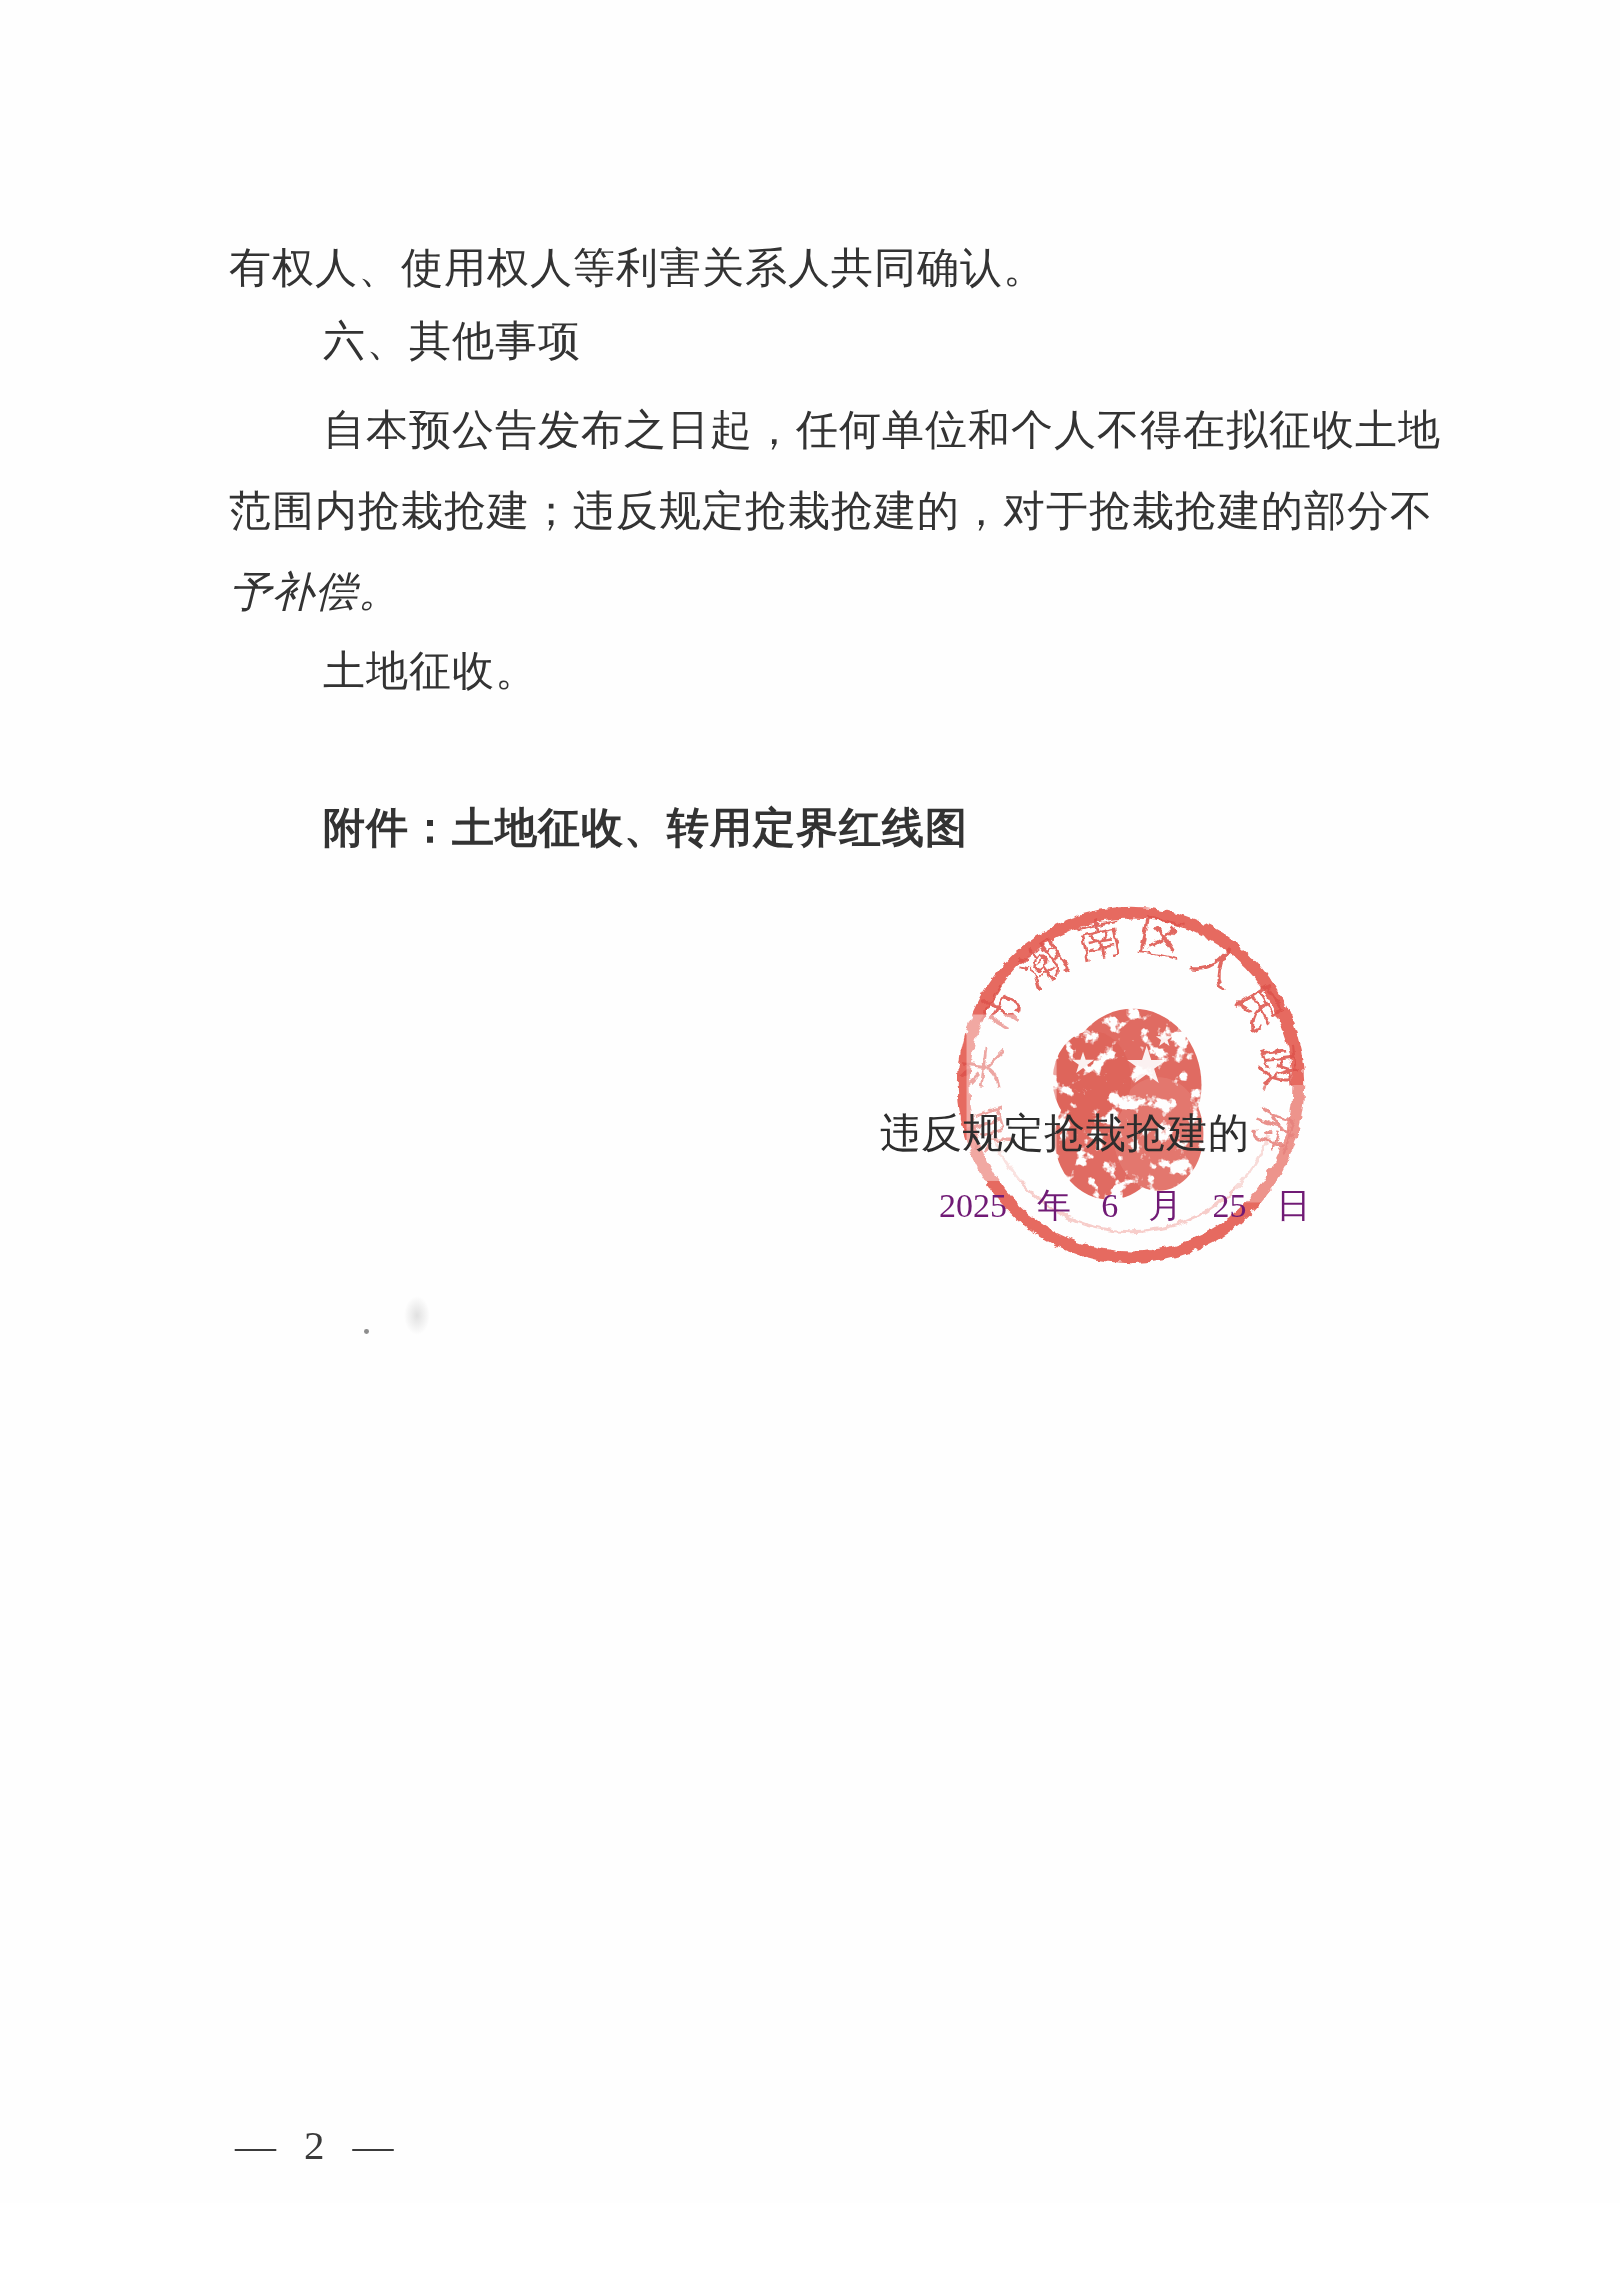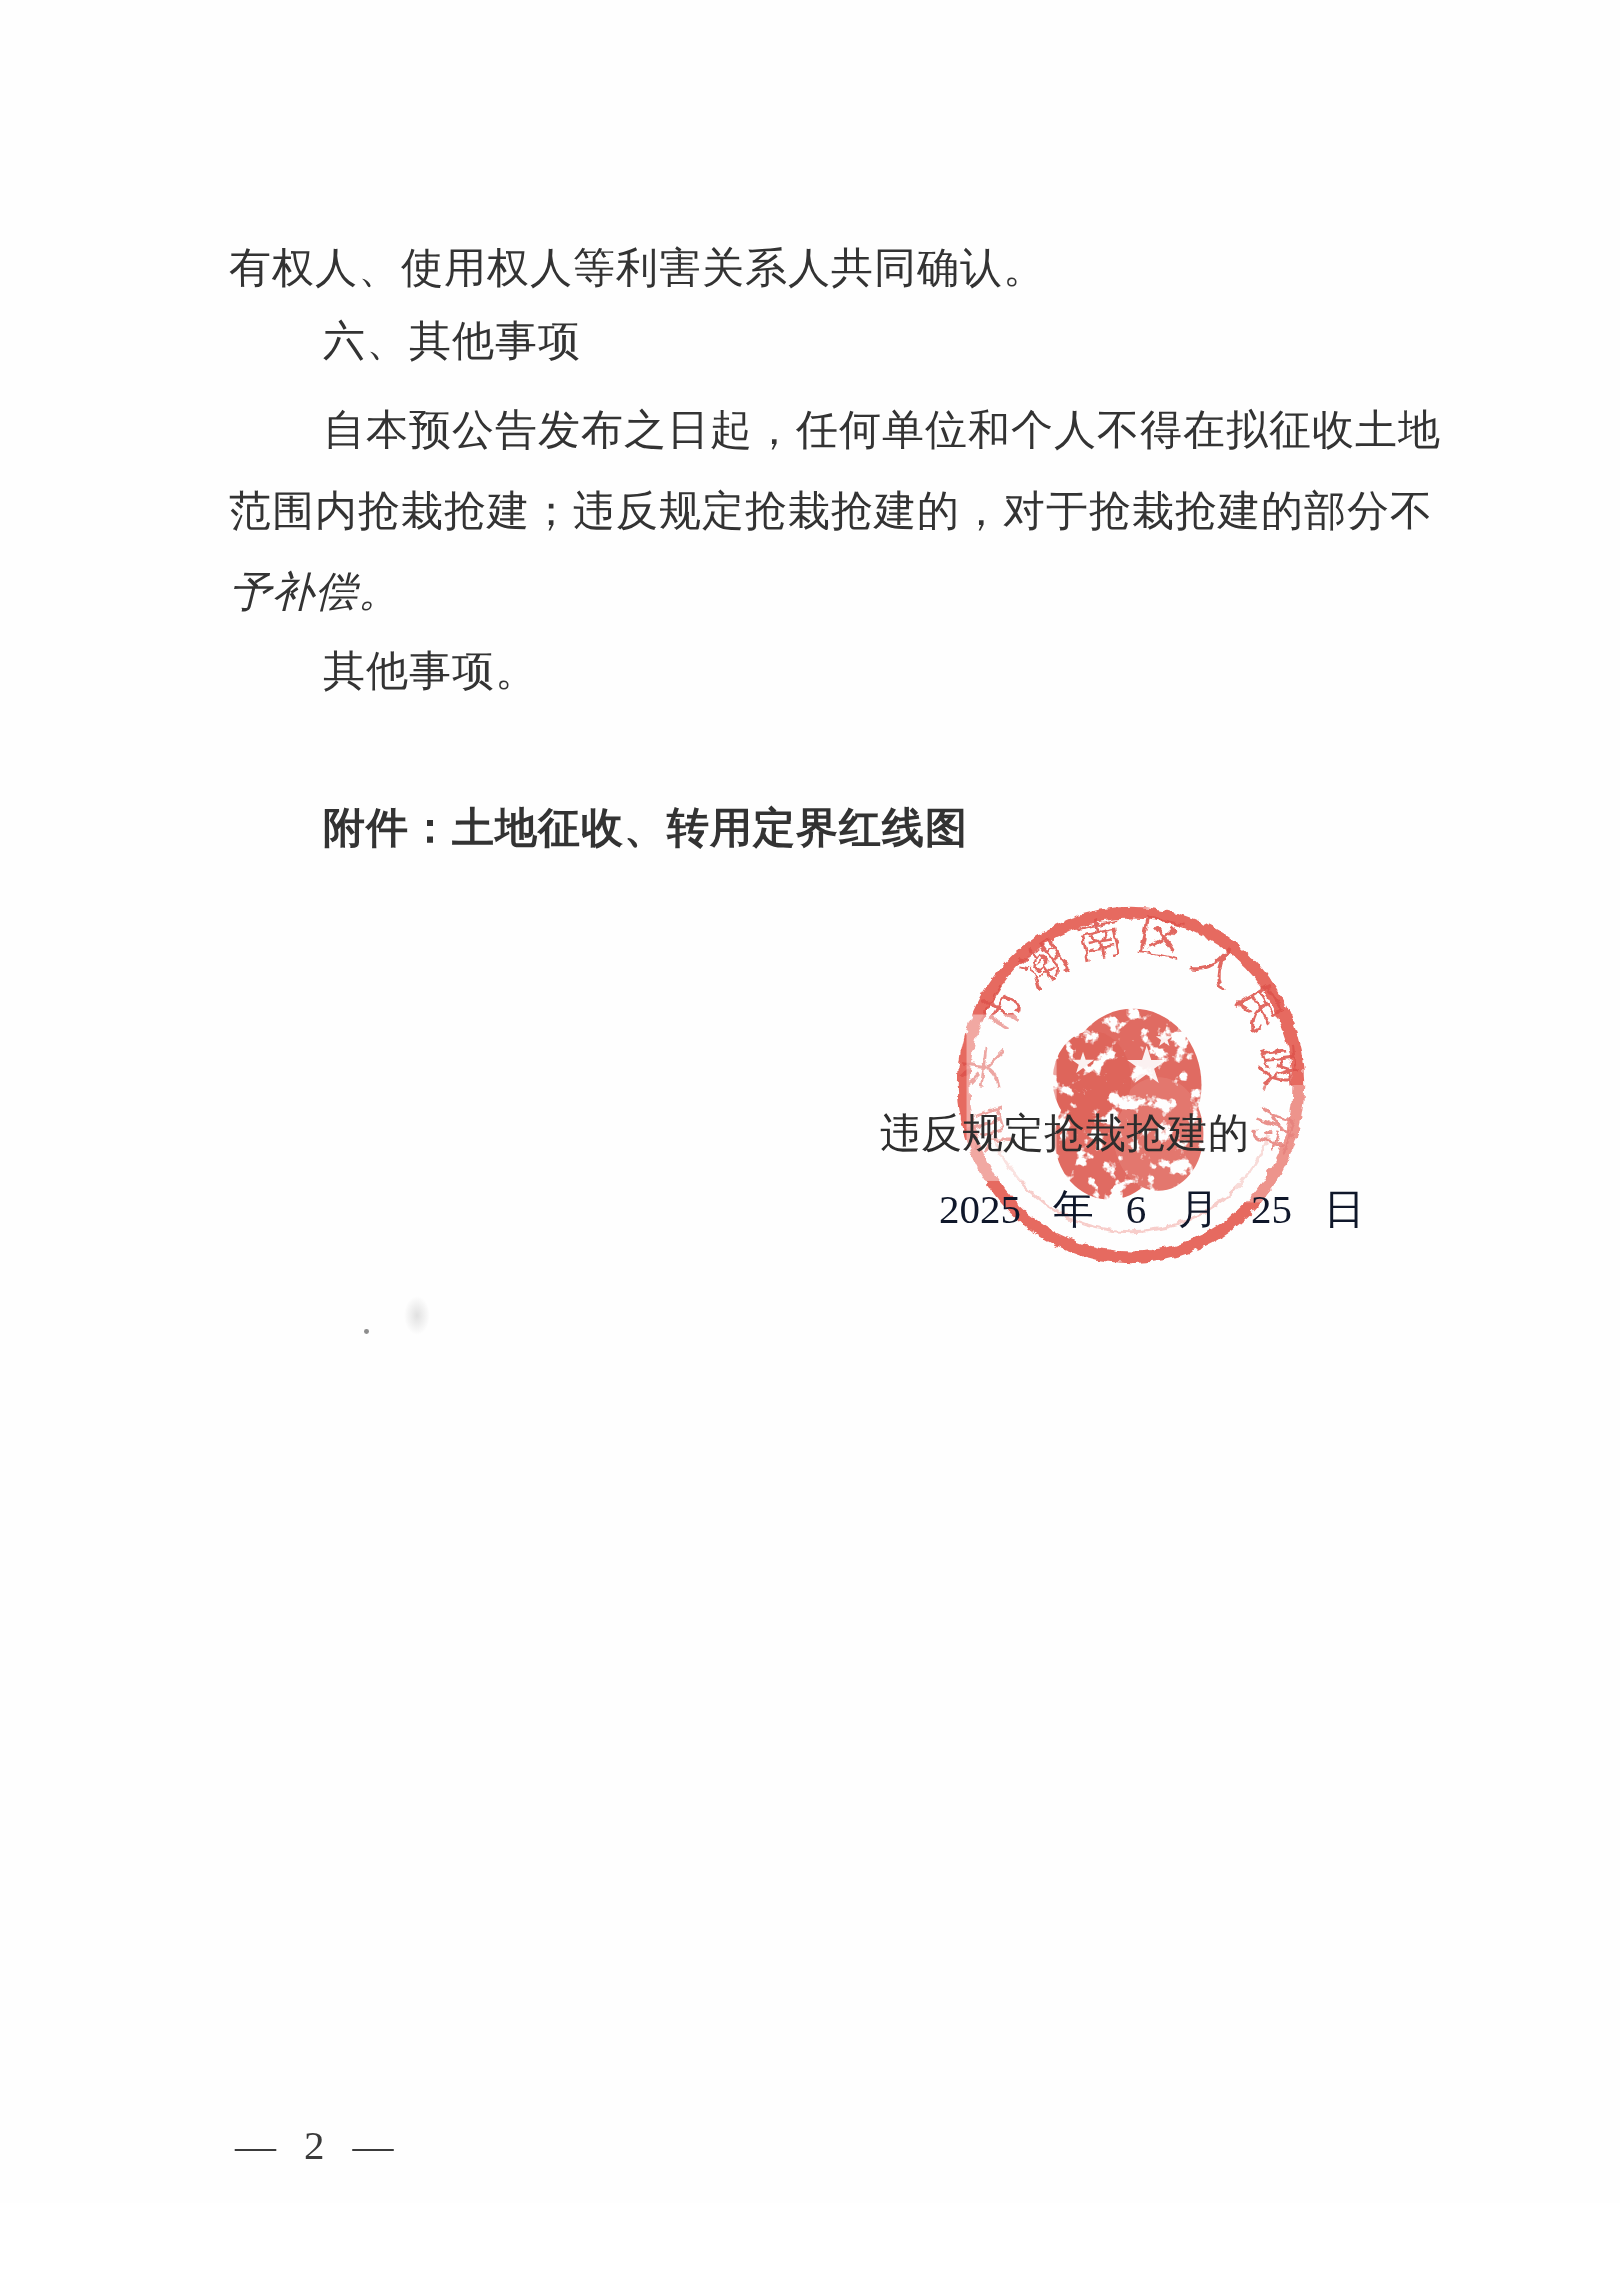--- a/index.html
+++ b/index.html
@@ -27,23 +27,23 @@
     position: absolute;
     white-space: nowrap;
     font-size: 41px;
     line-height: 1.15;
     color: #2d2d2d;
     z-index: 3;
   }
   .date-line {
     position: absolute;
     white-space: nowrap;
-    font-size: 41px;
+    font-size: 34px;
     line-height: 1.15;
-    color: #0f172a;
+    color: #701a75;
     word-spacing: 21.6px;
     z-index: 3;
   }
   .seal {
     position: absolute;
     left: 945px;
     top: 899px;
     width: 372px;
     height: 372px;
     mix-blend-mode: multiply;
@@ -89,21 +89,21 @@
   <div class="line" style="left:229px; top:244px;">有权人、使用权人等利害关系人共同确认。</div>
 
   <div class="line" style="left:323px; top:320px;font-family:Liberation Mono, monospace;">六、其他事项</div>
 
   <div class="line" style="left:229px; top:487px;">范围内抢栽抢建；违反规定抢栽抢建的，对于抢栽抢建的部分不</div>
 
   <div class="line" style="left:323px; top:406px;">自本预公告发布之日起，任何单位和个人不得在拟征收土地</div>
 
   <div class="line" style="left:229px; top:568px;font-style:italic;">予补偿。</div>
 
-  <div class="line" style="left:323px; top:647px;">其他事项。</div>
+  <div class="line" style="left:323px; top:647px;">土地征收。</div>
 
   <div class="line" style="left:323px; top:804px;font-weight:bold;">附件：土地征收、转用定界红线图</div>
 
   <svg class="seal" viewBox="0 0 380 380" width="372" height="372" xmlns="http://www.w3.org/2000/svg">
     <defs>
       <filter id="rough" x="-15%" y="-15%" width="130%" height="130%">
         <feTurbulence type="fractalNoise" baseFrequency="0.12" numOctaves="2" seed="5" result="n"></feTurbulence>
         <feDisplacementMap in="SourceGraphic" in2="n" scale="7" xChannelSelector="R" yChannelSelector="G"></feDisplacementMap>
       </filter>
       <filter id="mottle" x="-20%" y="-20%" width="140%" height="140%">

